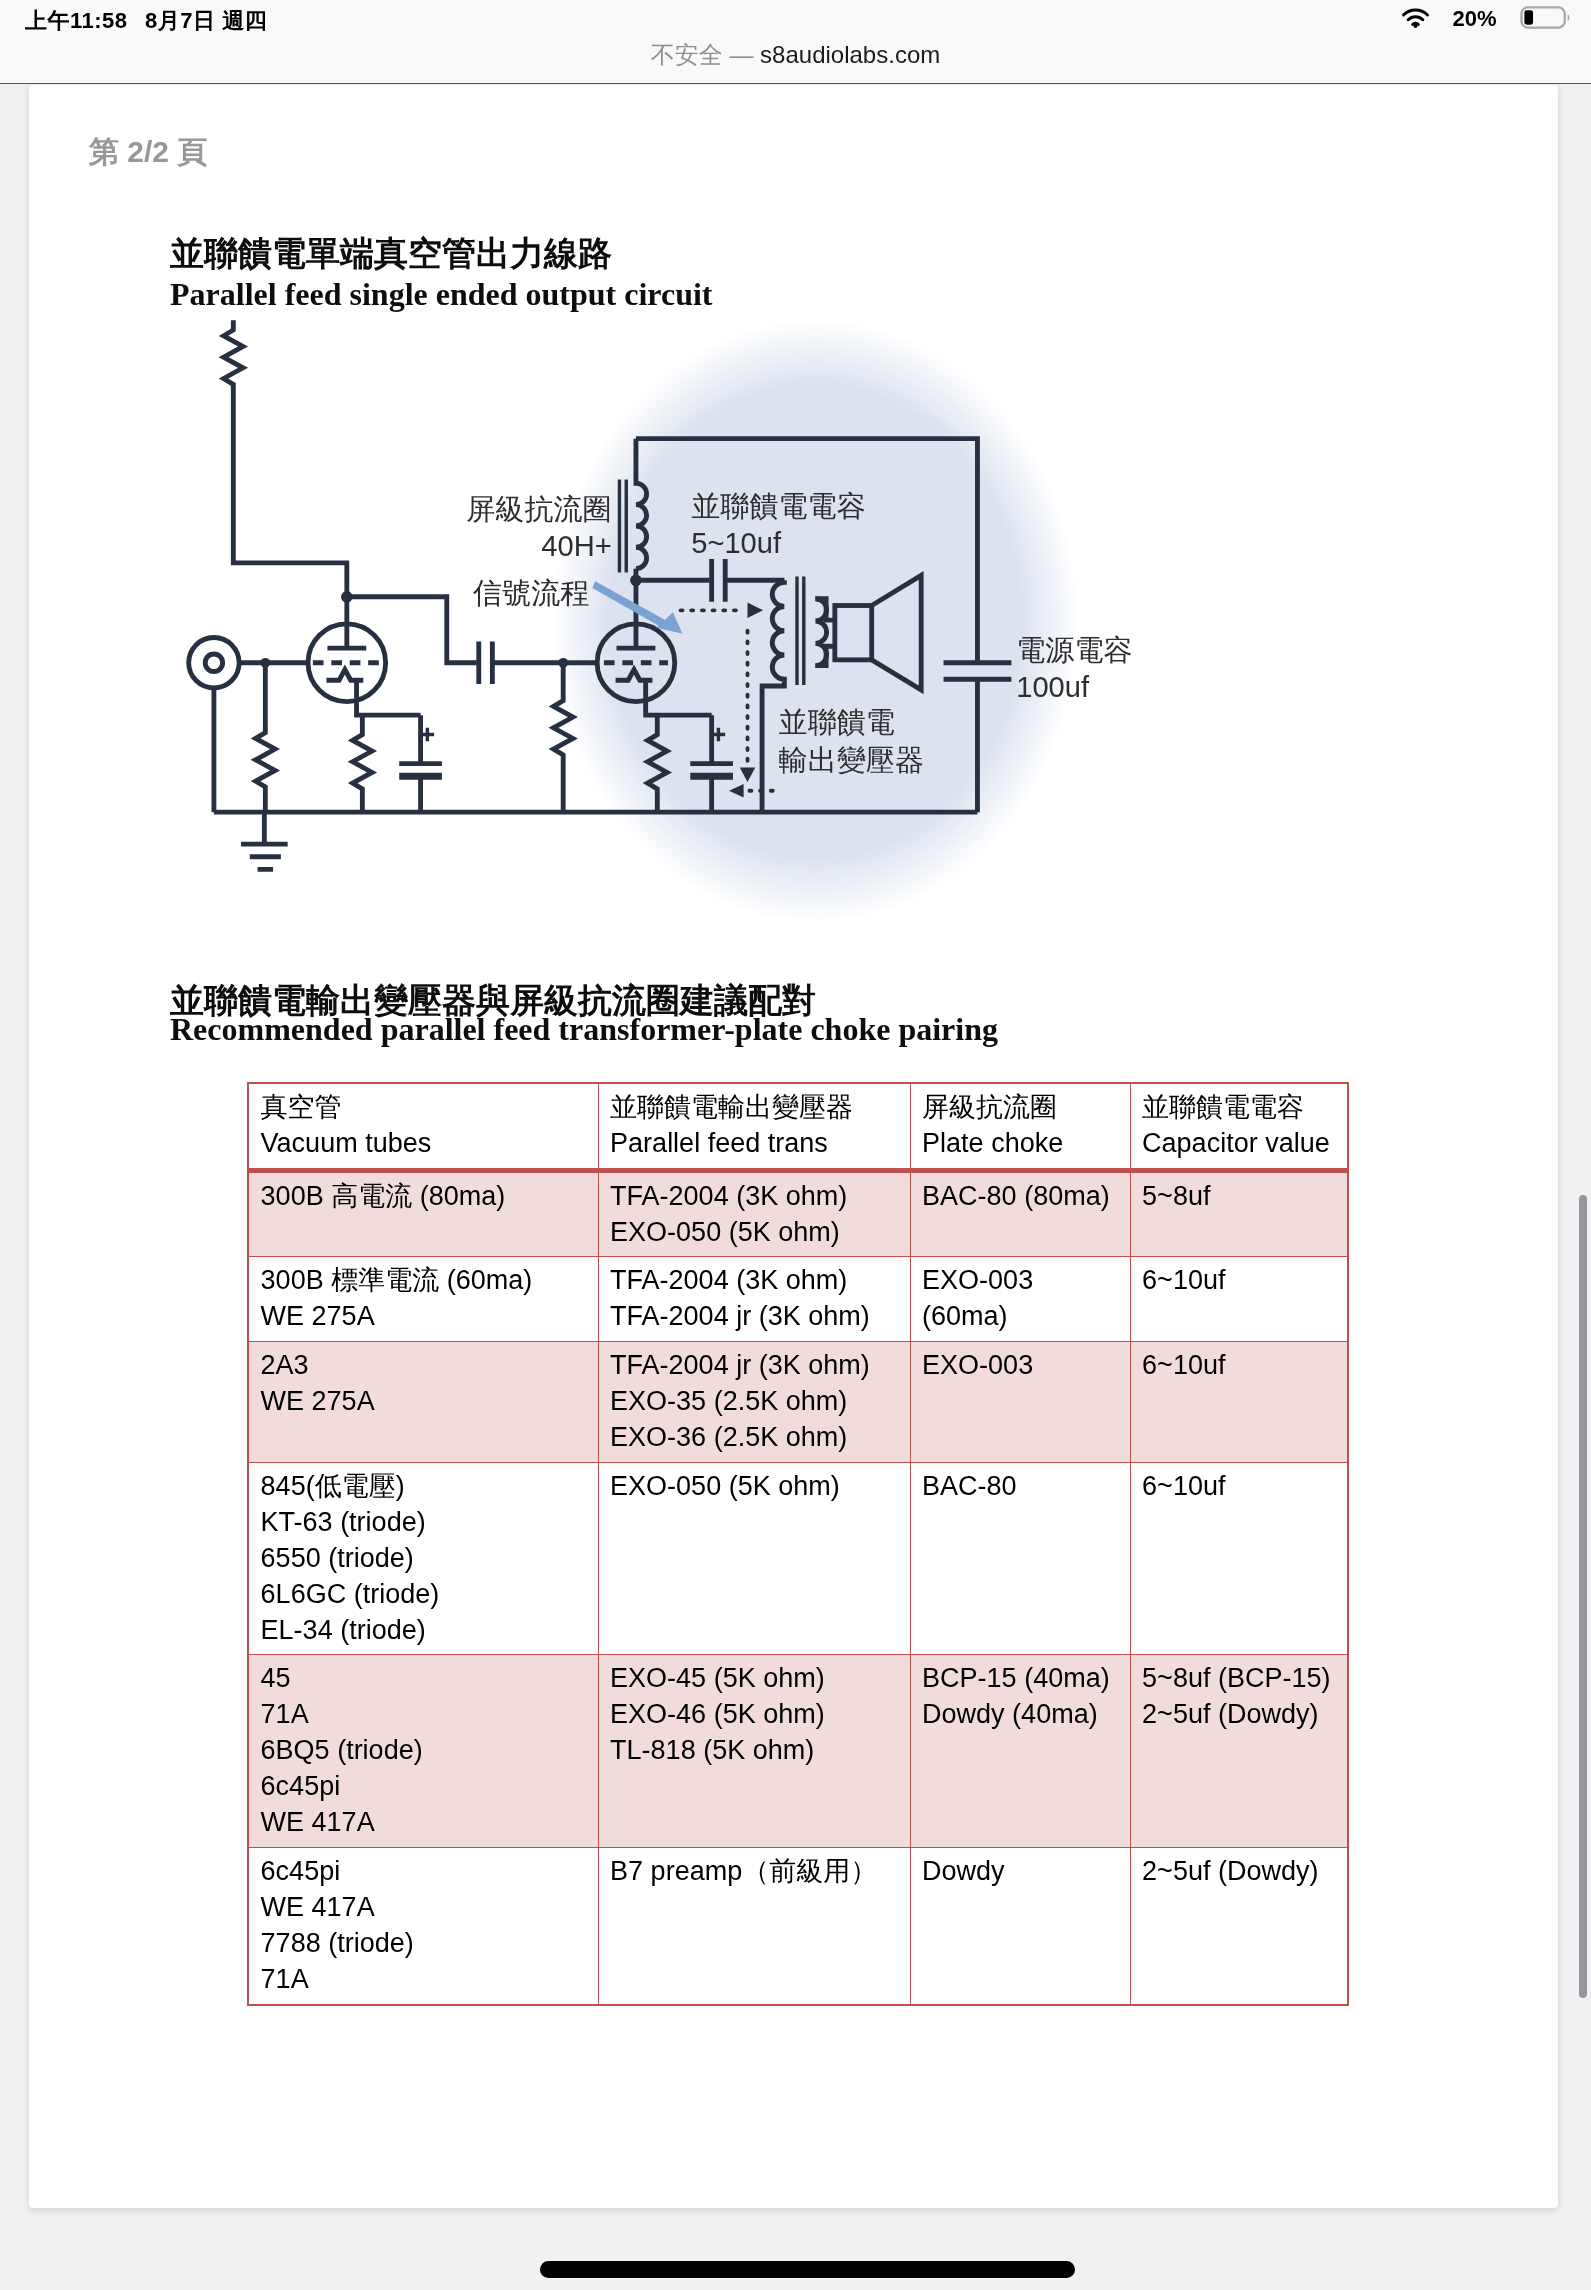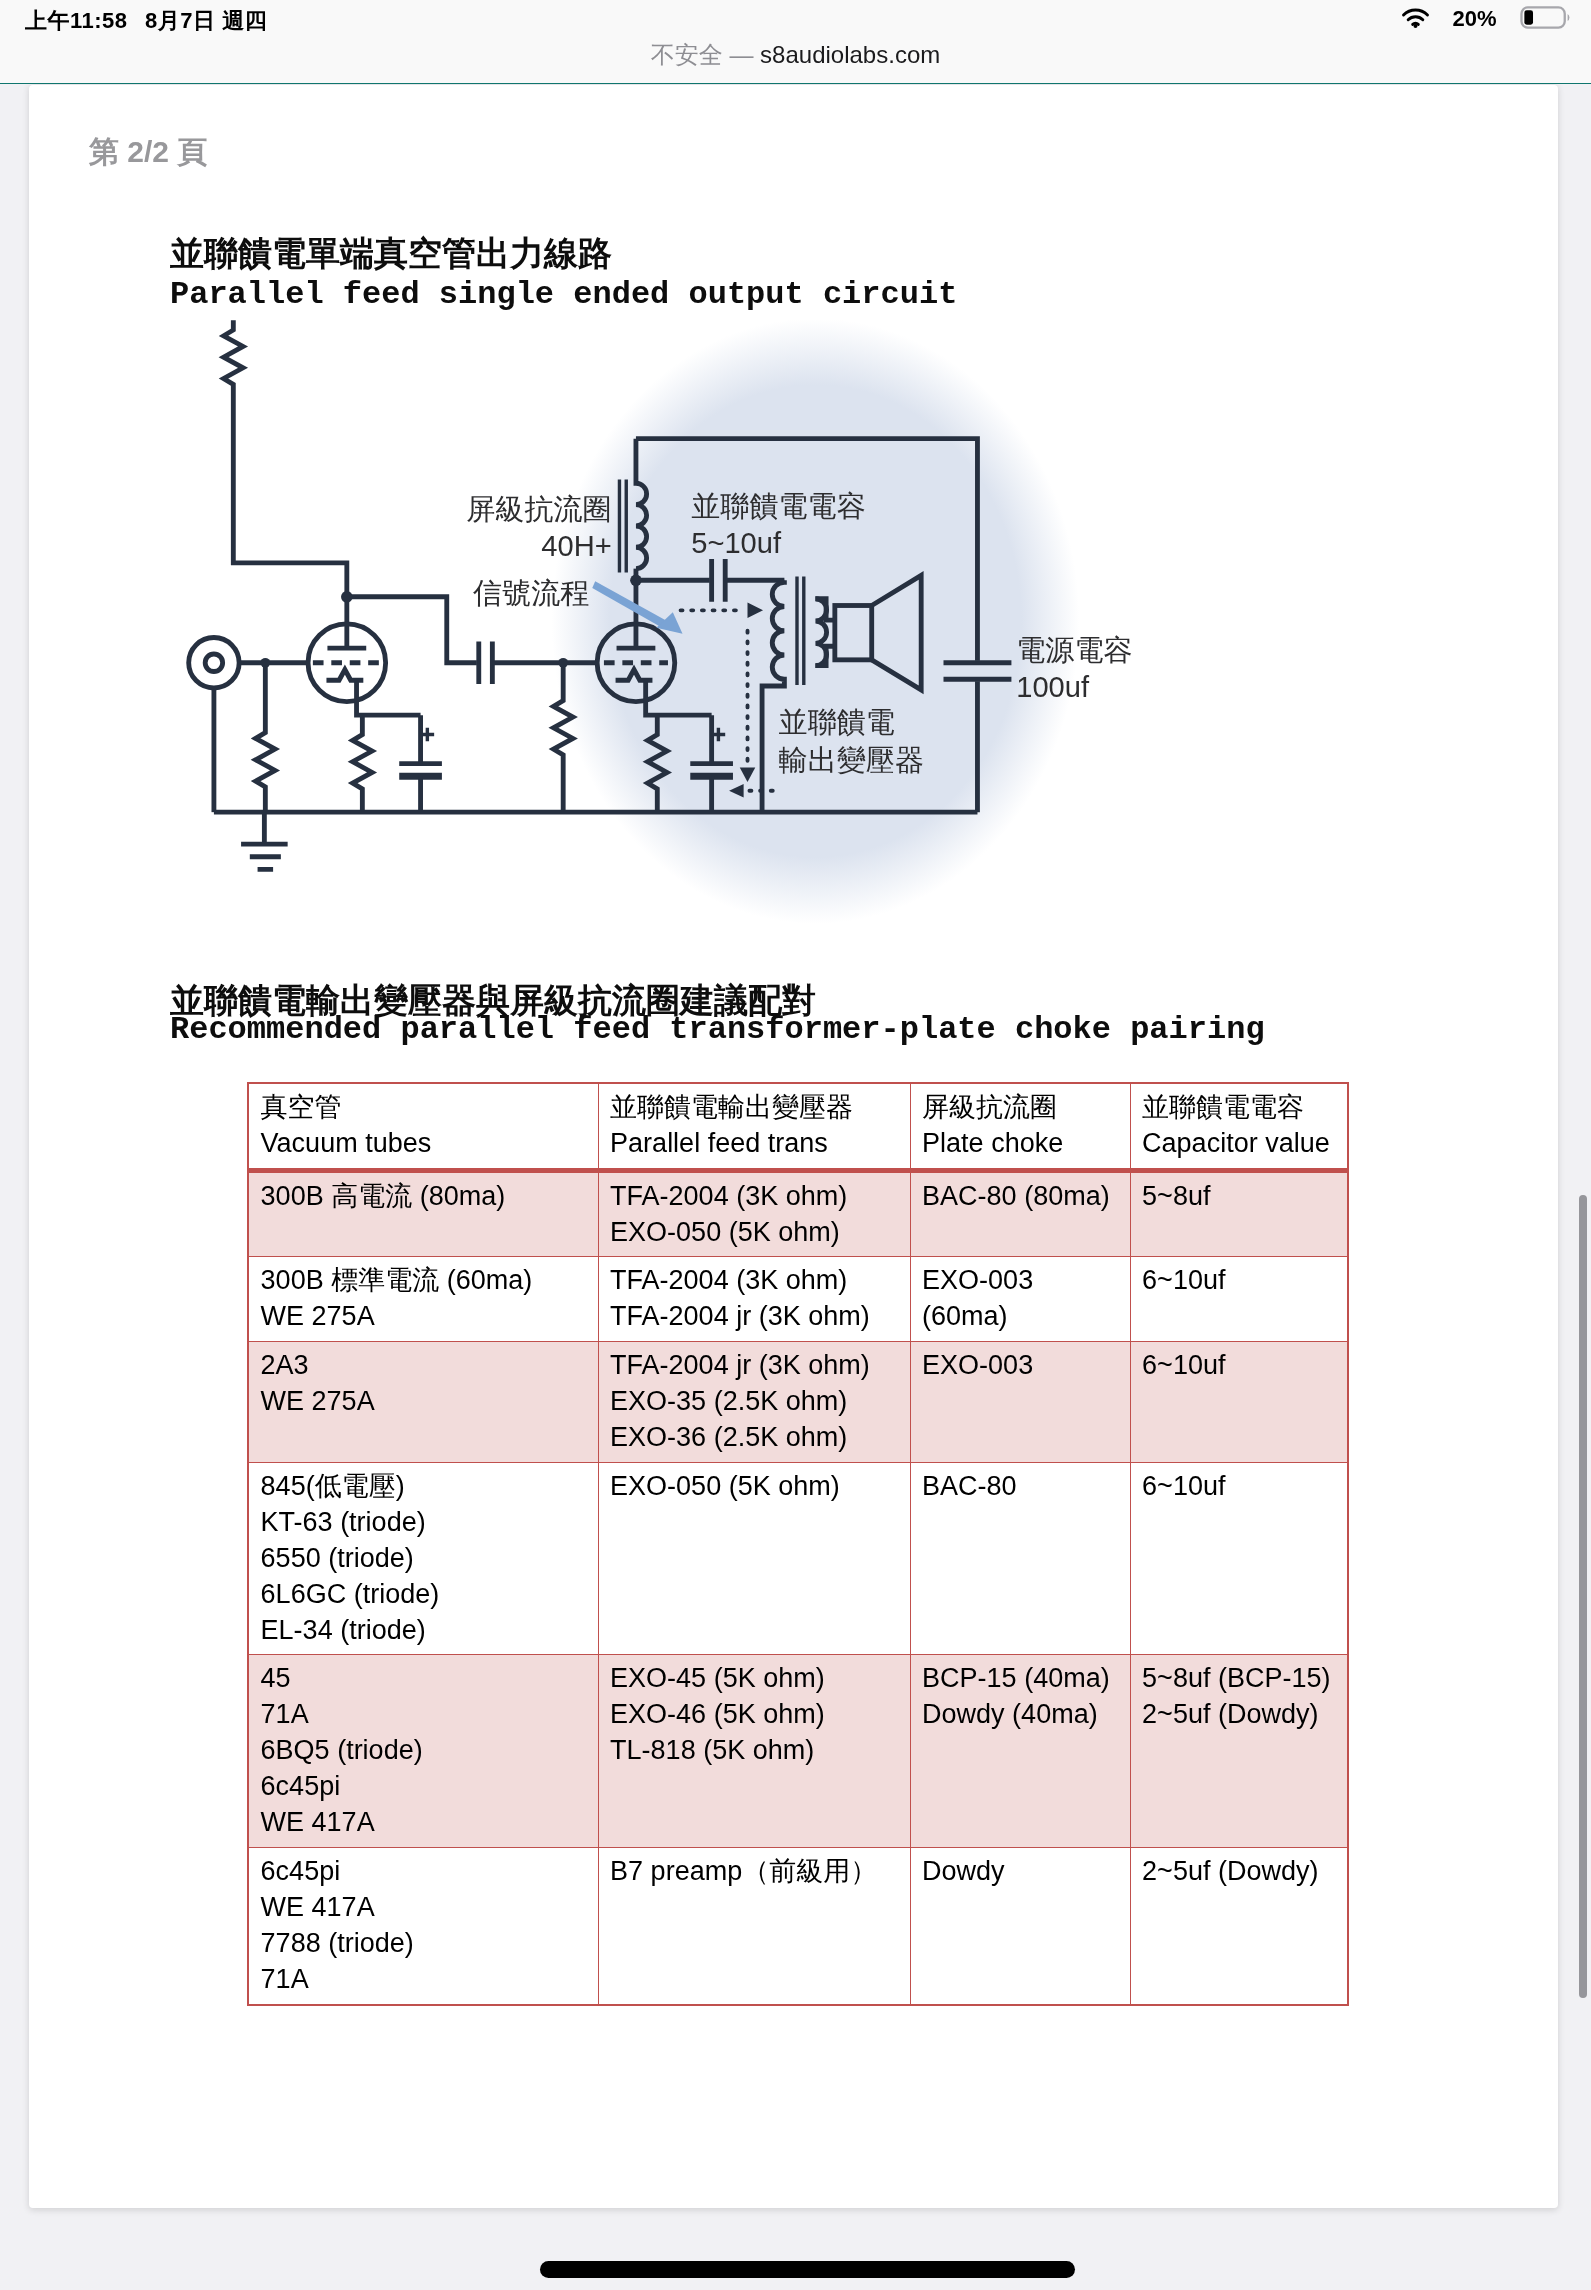--- a/index.html
+++ b/index.html
@@ -13,21 +13,21 @@
   .status-left .date{margin-left:17.5px;}
   .status-right{position:absolute;top:4.9px;right:19.4px;display:flex;align-items:center;gap:23px;}
   .battery-pct{font-size:22px;font-weight:700;color:#000;}
   .addressbar{position:absolute;top:39px;left:0;width:100%;text-align:center;font-size:24px;}
   .addr-gray{color:#8e8e93;}
   .addr-domain{color:#1b1b1d;}
   
   .page{position:absolute;left:29px;top:85px;width:1529px;height:2123px;background:#fff;
         border-radius:3.9px;box-shadow:0 1.9px 7.8px rgba(0,0,0,.14);z-index:1;}
   .page-num{position:absolute;left:47px;top:132px;font-size:30px;font-weight:700;color:#98989b;z-index:2;margin-left:42px;}
-  .ttl{position:absolute;left:170px;z-index:2;font-family:Liberation Mono, monospace;font-weight:700;color:#0d0d0d;white-space:nowrap;}
+  .ttl{position:absolute;left:170px;z-index:2;font-family:Liberation Serif, serif;font-weight:700;color:#0d0d0d;white-space:nowrap;}
   .ttl-zh1{top:231px;font-size:34px;}
   .ttl-en1{top:276px;font-size:32px;}
   .ttl-zh2{top:966px;font-size:34px;margin-top:12px;}
   .ttl-en2{top:1011px;font-size:32px;}
   
   .circuit{position:absolute;left:146px;top:320px;z-index:2;}
   .clabel{font-family:"Liberation Sans",sans-serif;font-size:30px;fill:#2d2d2f;}
   
   .pairing{position:absolute;left:247px;top:1082px;z-index:2;
            border-collapse:collapse;table-layout:fixed;width:1101px;

